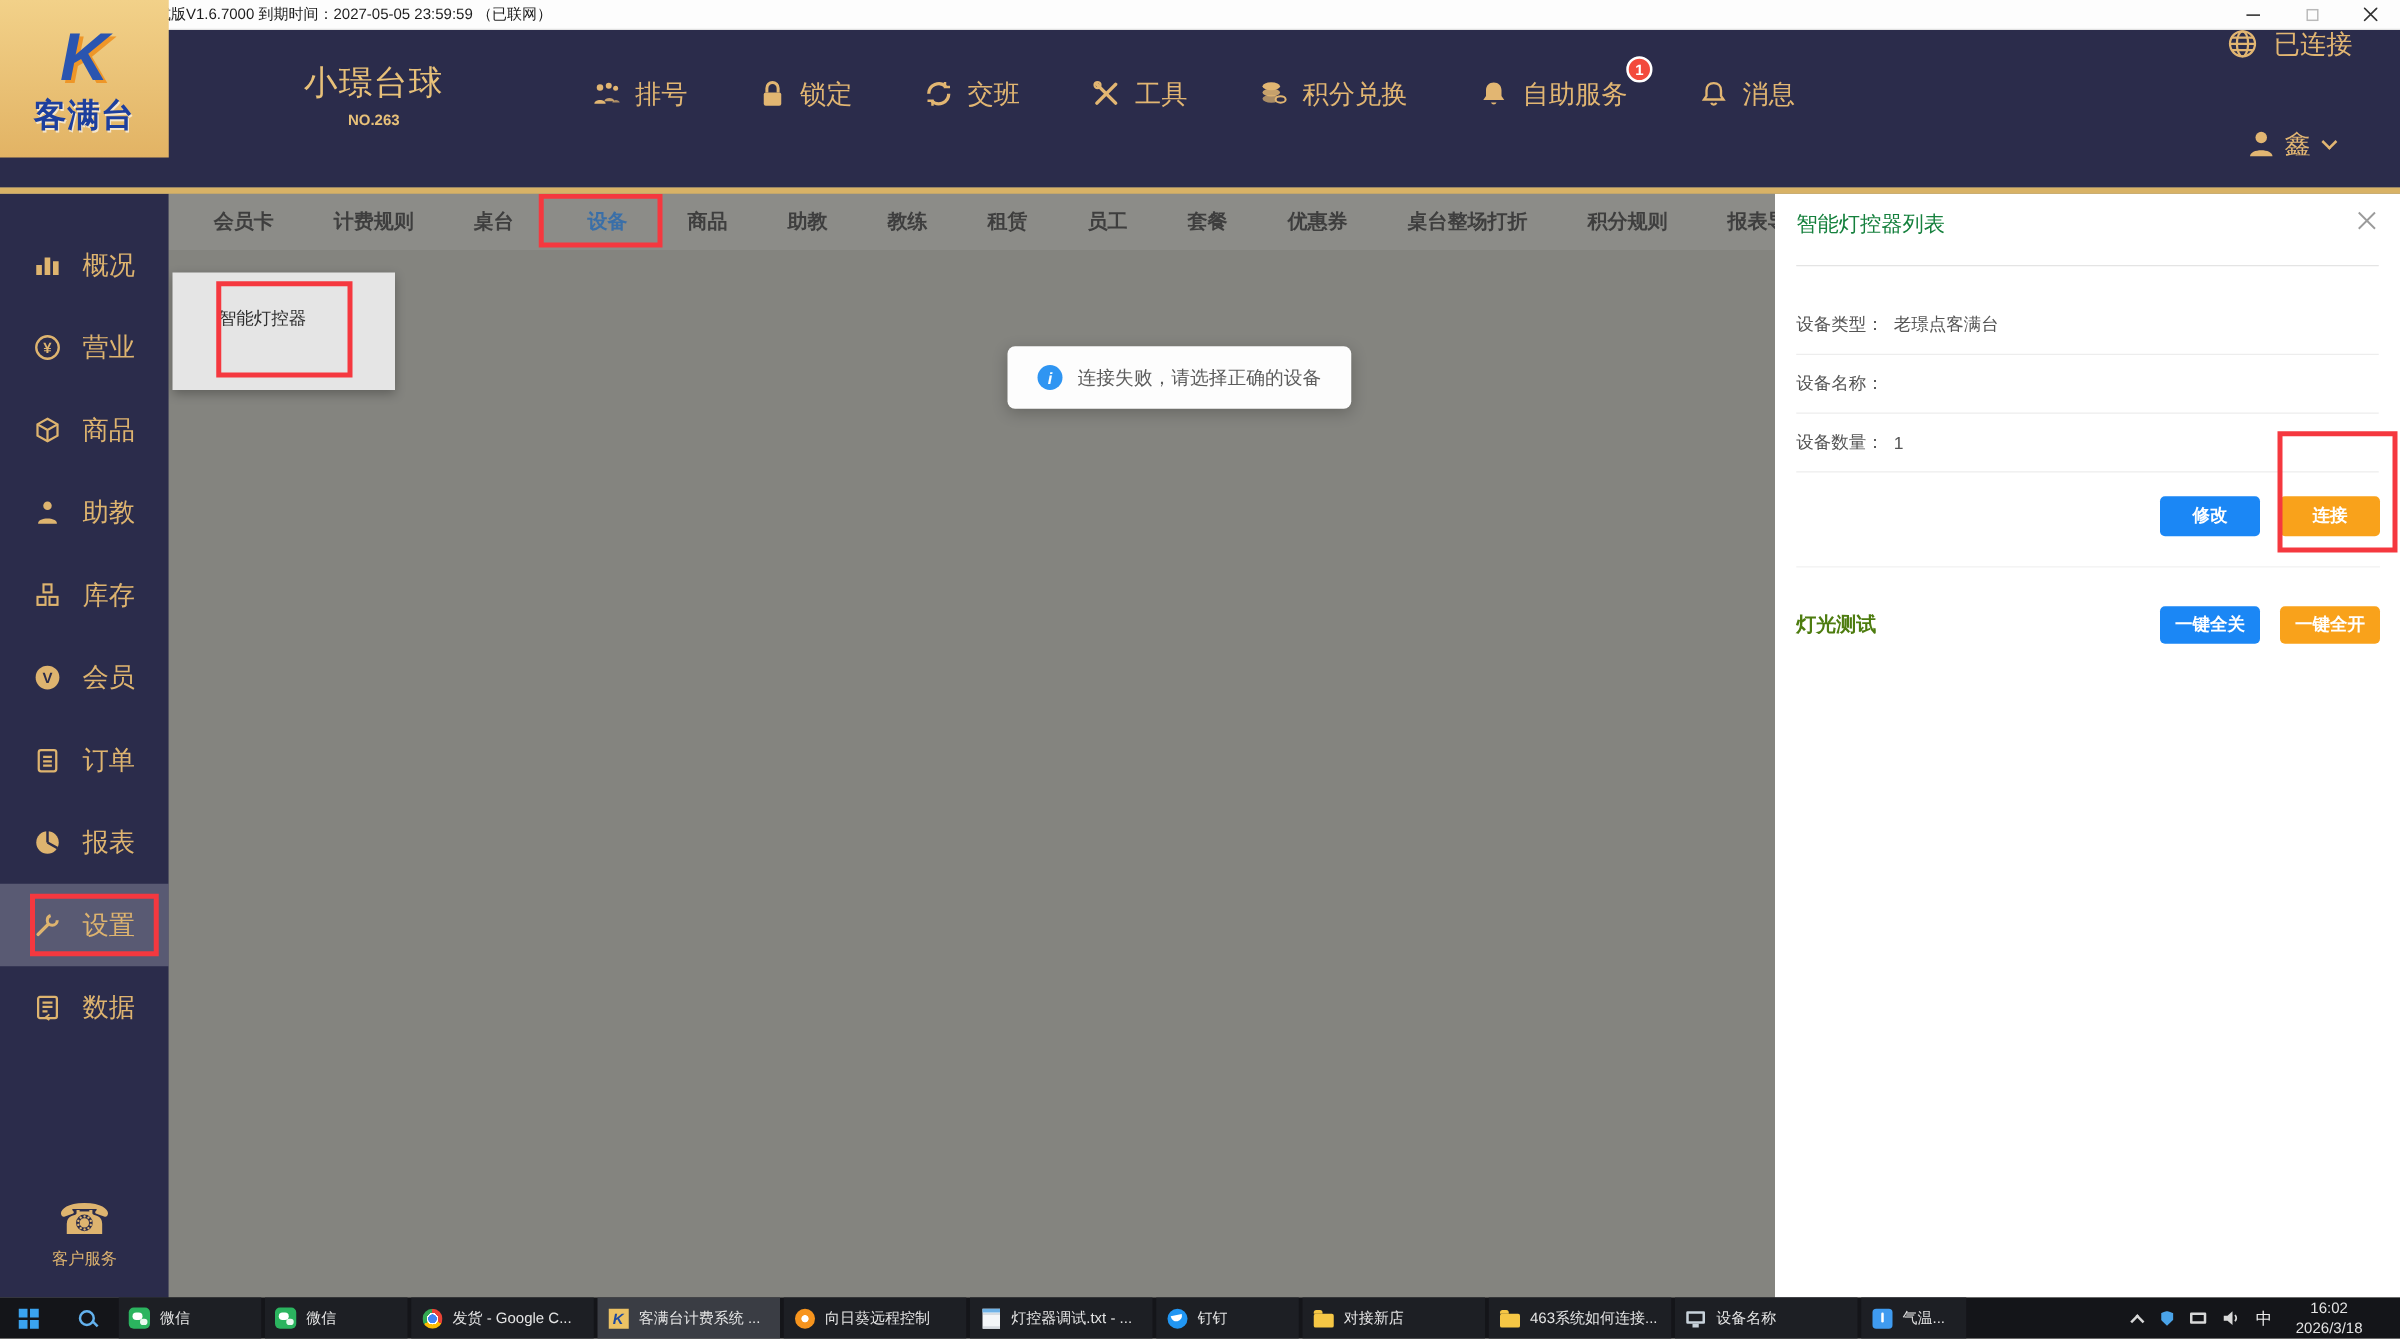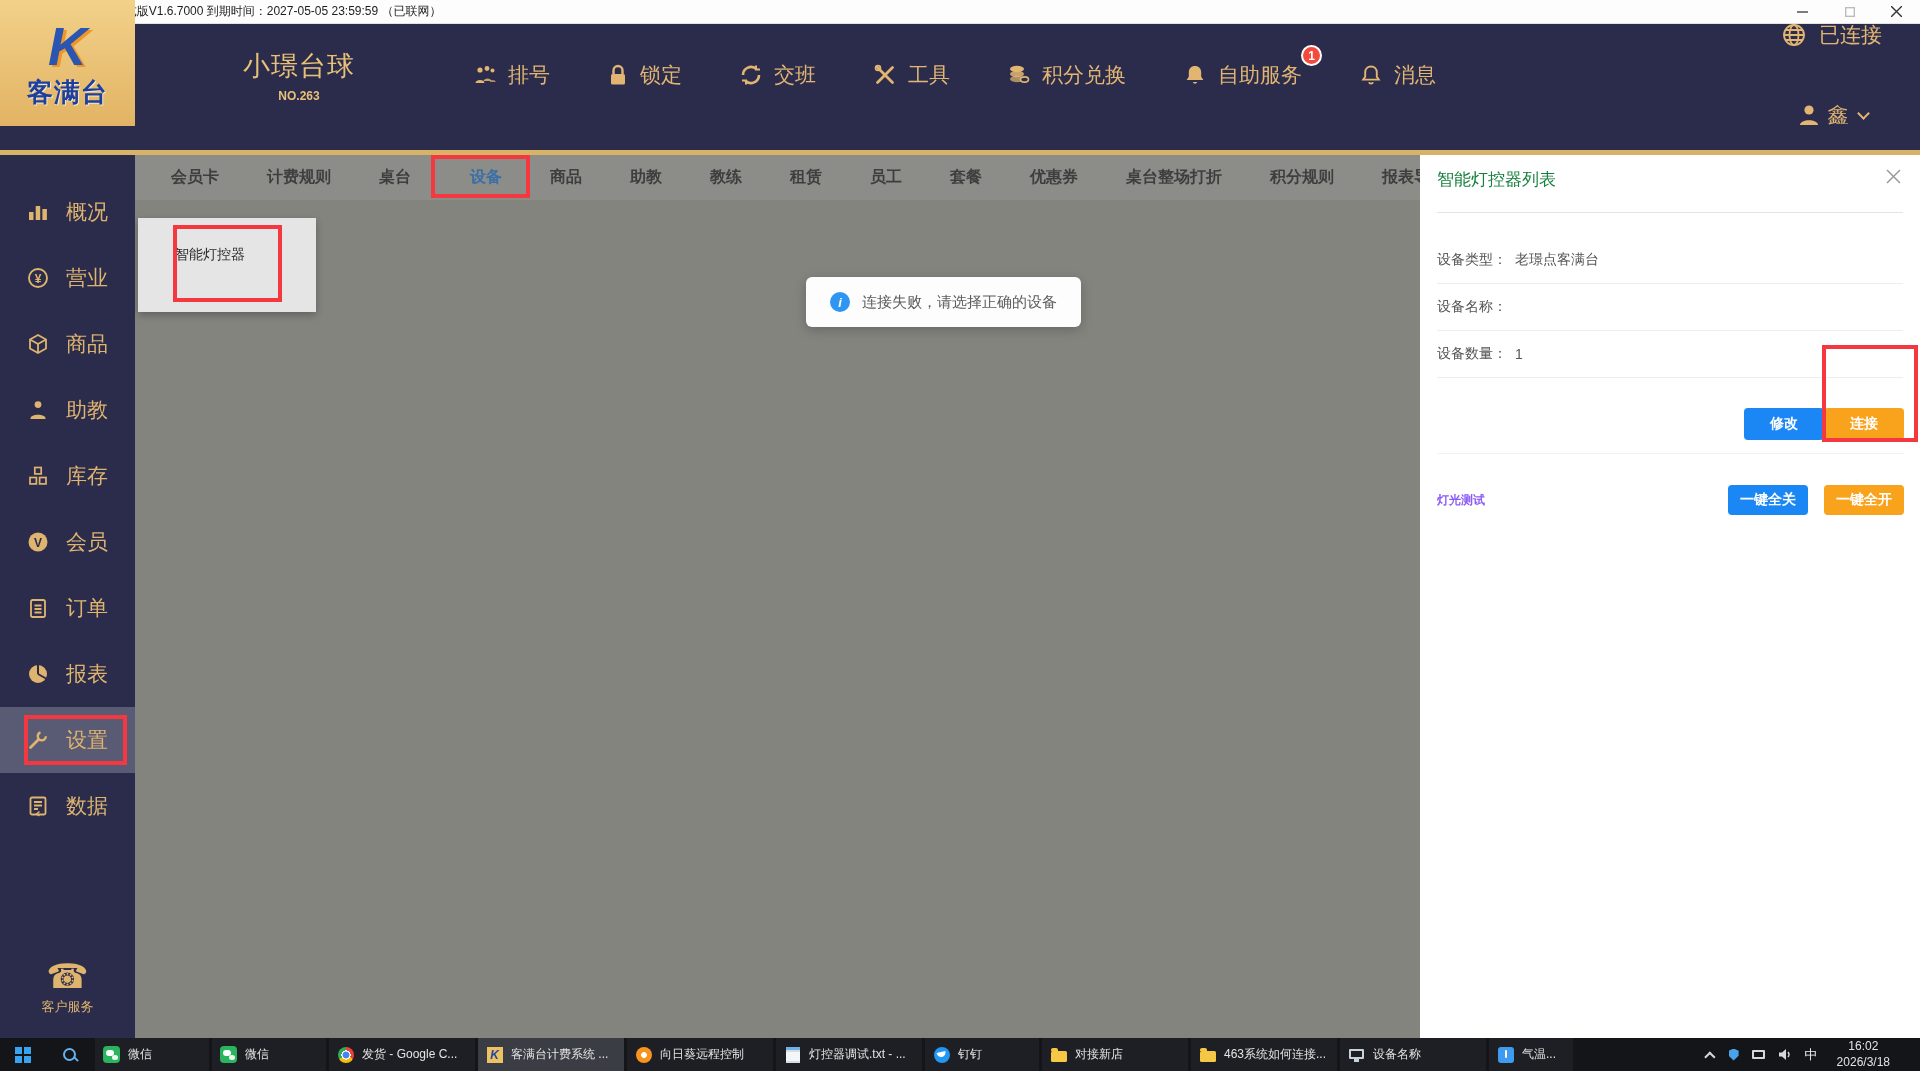--- a/index.html
+++ b/index.html
@@ -76,29 +76,29 @@
 
   
   .panel { position:absolute; left:1420px; top:0; width:500px; height:883px; background:#ffffff; }
   .panel-title { position:absolute; left:17px; top:13px; font-size:17px; color:#15803d; }
   .panel-close { position:absolute; right:16px; top:10px; width:22px; height:22px; cursor:pointer;
     display:flex; align-items:center; justify-content:center; }
   .panel-hr1 { position:absolute; top:57px; left:17px; right:17px; height:0; border-top:1px solid #e4e4e4; }
   .panel-fields { position:absolute; top:58px; left:17px; right:17px; padding-top:24px; }
   .field { height:47px; display:flex; align-items:center; gap:8px; border-bottom:1px solid #ededed;
     font-size:14px; color:#555; }
-  .panel-buttons { position:absolute; top:253px; right:16px; display:flex; }
+  .panel-buttons { position:absolute; top:242px; right:16px; display:flex; gap:16px; }
   .btn { width:80px; height:32px; border:none; border-radius:4px; color:#fff; font-size:14px; font-weight:700;
     display:flex; align-items:center; justify-content:center; cursor:pointer; font-family:"Liberation Sans",sans-serif; }
   .btn-blue { background:#1b87f5; }
   .btn-orange { background:#f9a21b; }
   .annot-connect { left:402px; top:190px; width:96px; height:97px; }
   .light-hr { position:absolute; top:298px; left:17px; right:16px; border-top:1px solid #f1f1f1; }
   .light-row { position:absolute; top:330px; left:17px; right:16px; display:flex; align-items:center; }
-  .light-label { font-size:12px; font-weight:700; color:#8b5cf6; }
+  .light-label { font-size:16px; font-weight:700; color:#4d7c0f; }
   .light-row .btns { margin-left:auto; display:flex; gap:16px; }
   .btn-sm { height:30px; }
 
   
   .taskbar { position:absolute; top:1038px; left:0; width:1920px; height:33px; background:#141519;
     display:flex; align-items:stretch; color:#e4e4e4; }
   .tb-sys { width:46px; display:flex; align-items:center; justify-content:center; cursor:pointer; }
   .tb-item { width:146px; display:flex; align-items:center; gap:8px; padding:0 8px; font-size:12px;
     margin-left:3px; background:#1d1f24; cursor:pointer; overflow:hidden; }
   .tb-item.w-sm { width:114px; }

